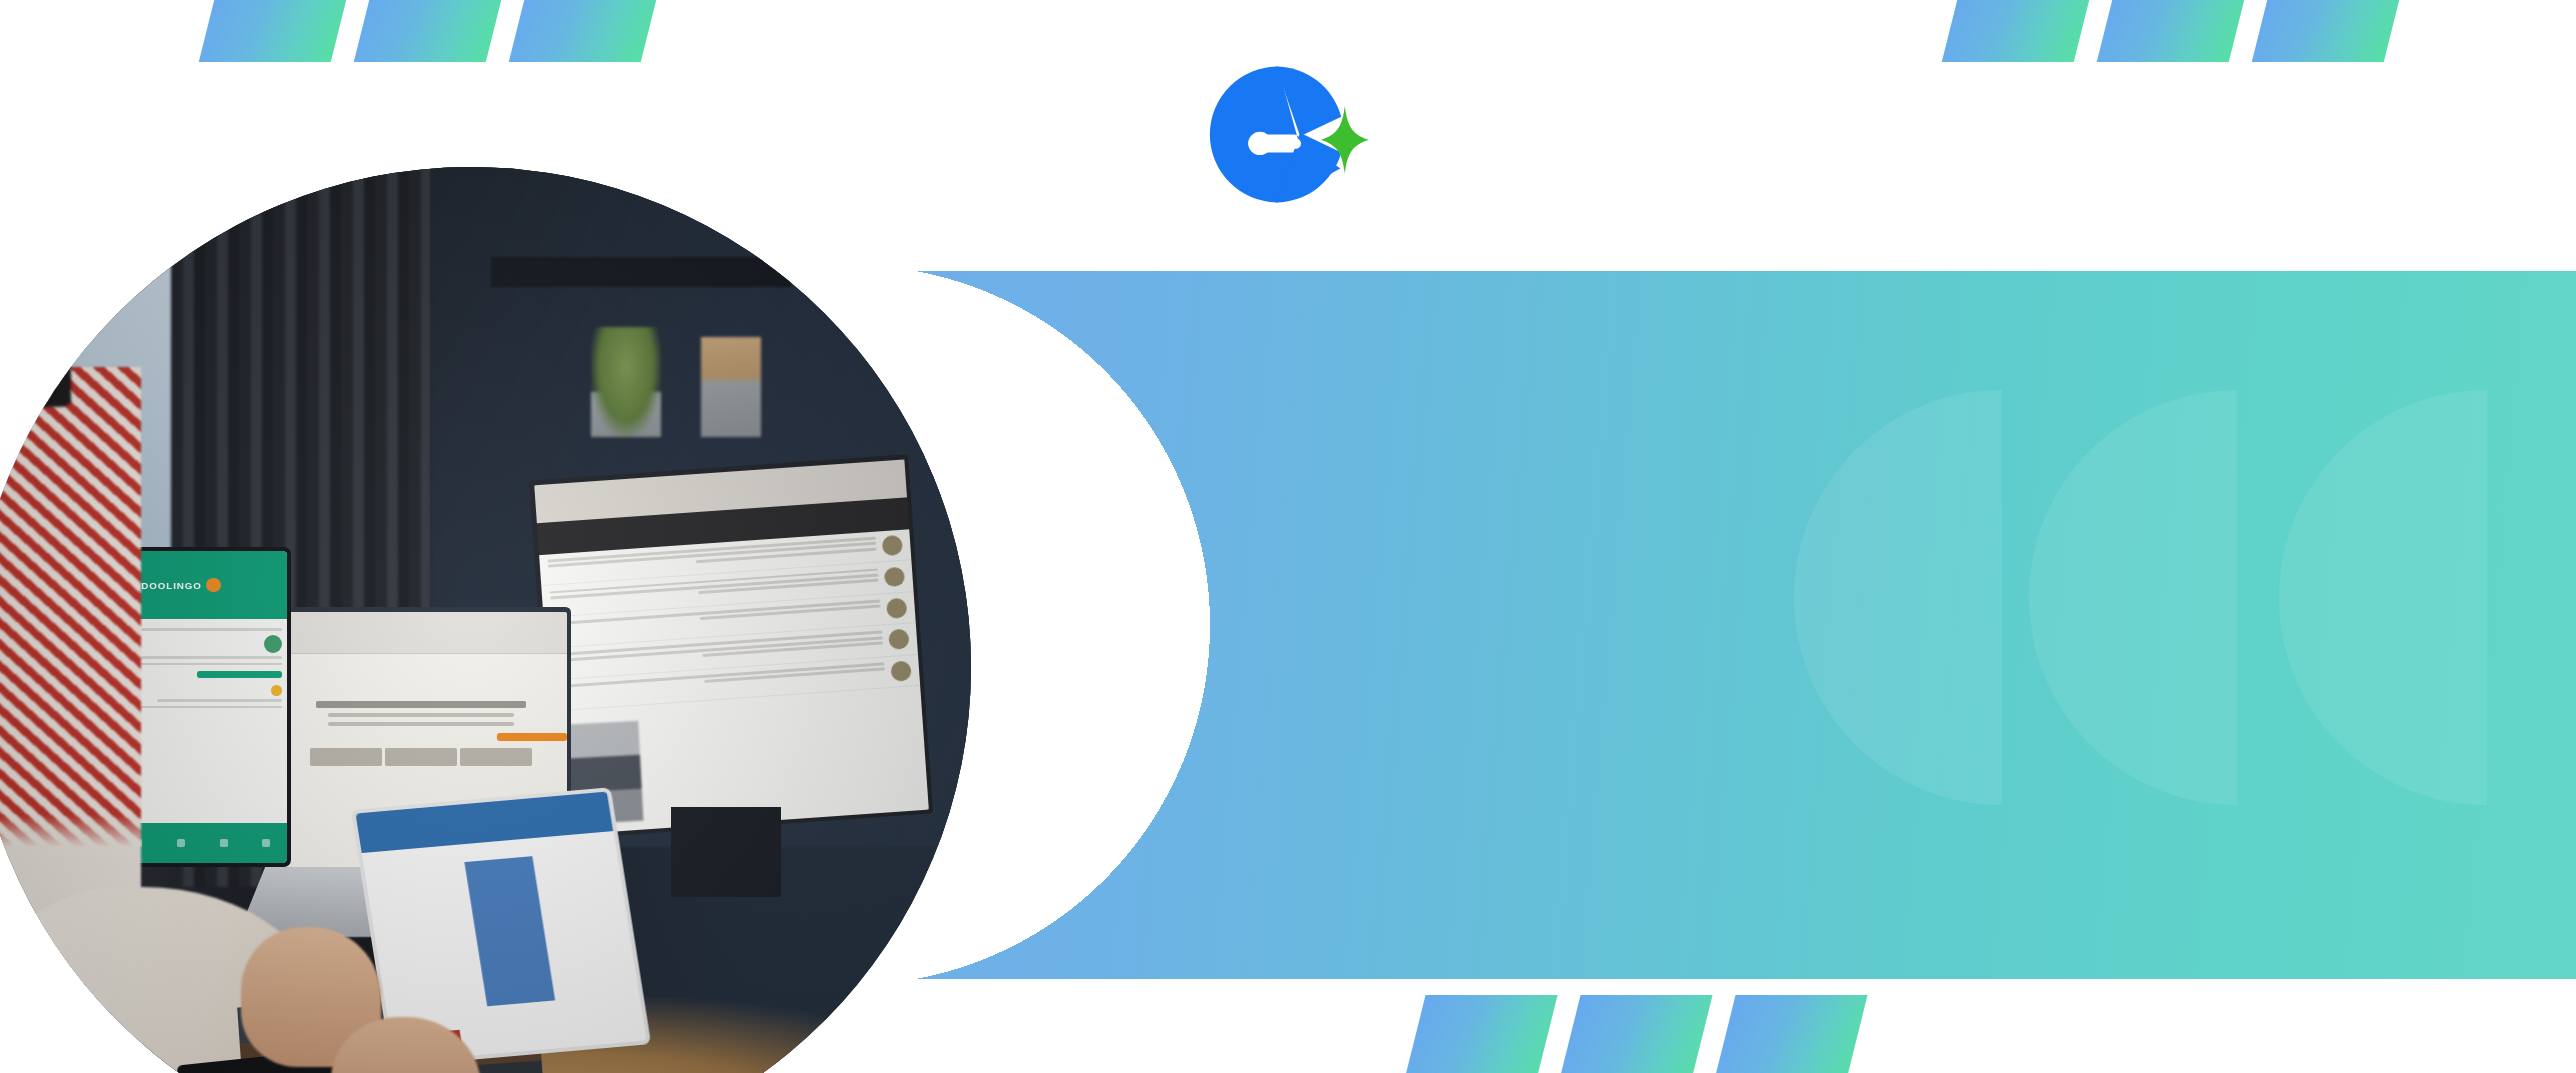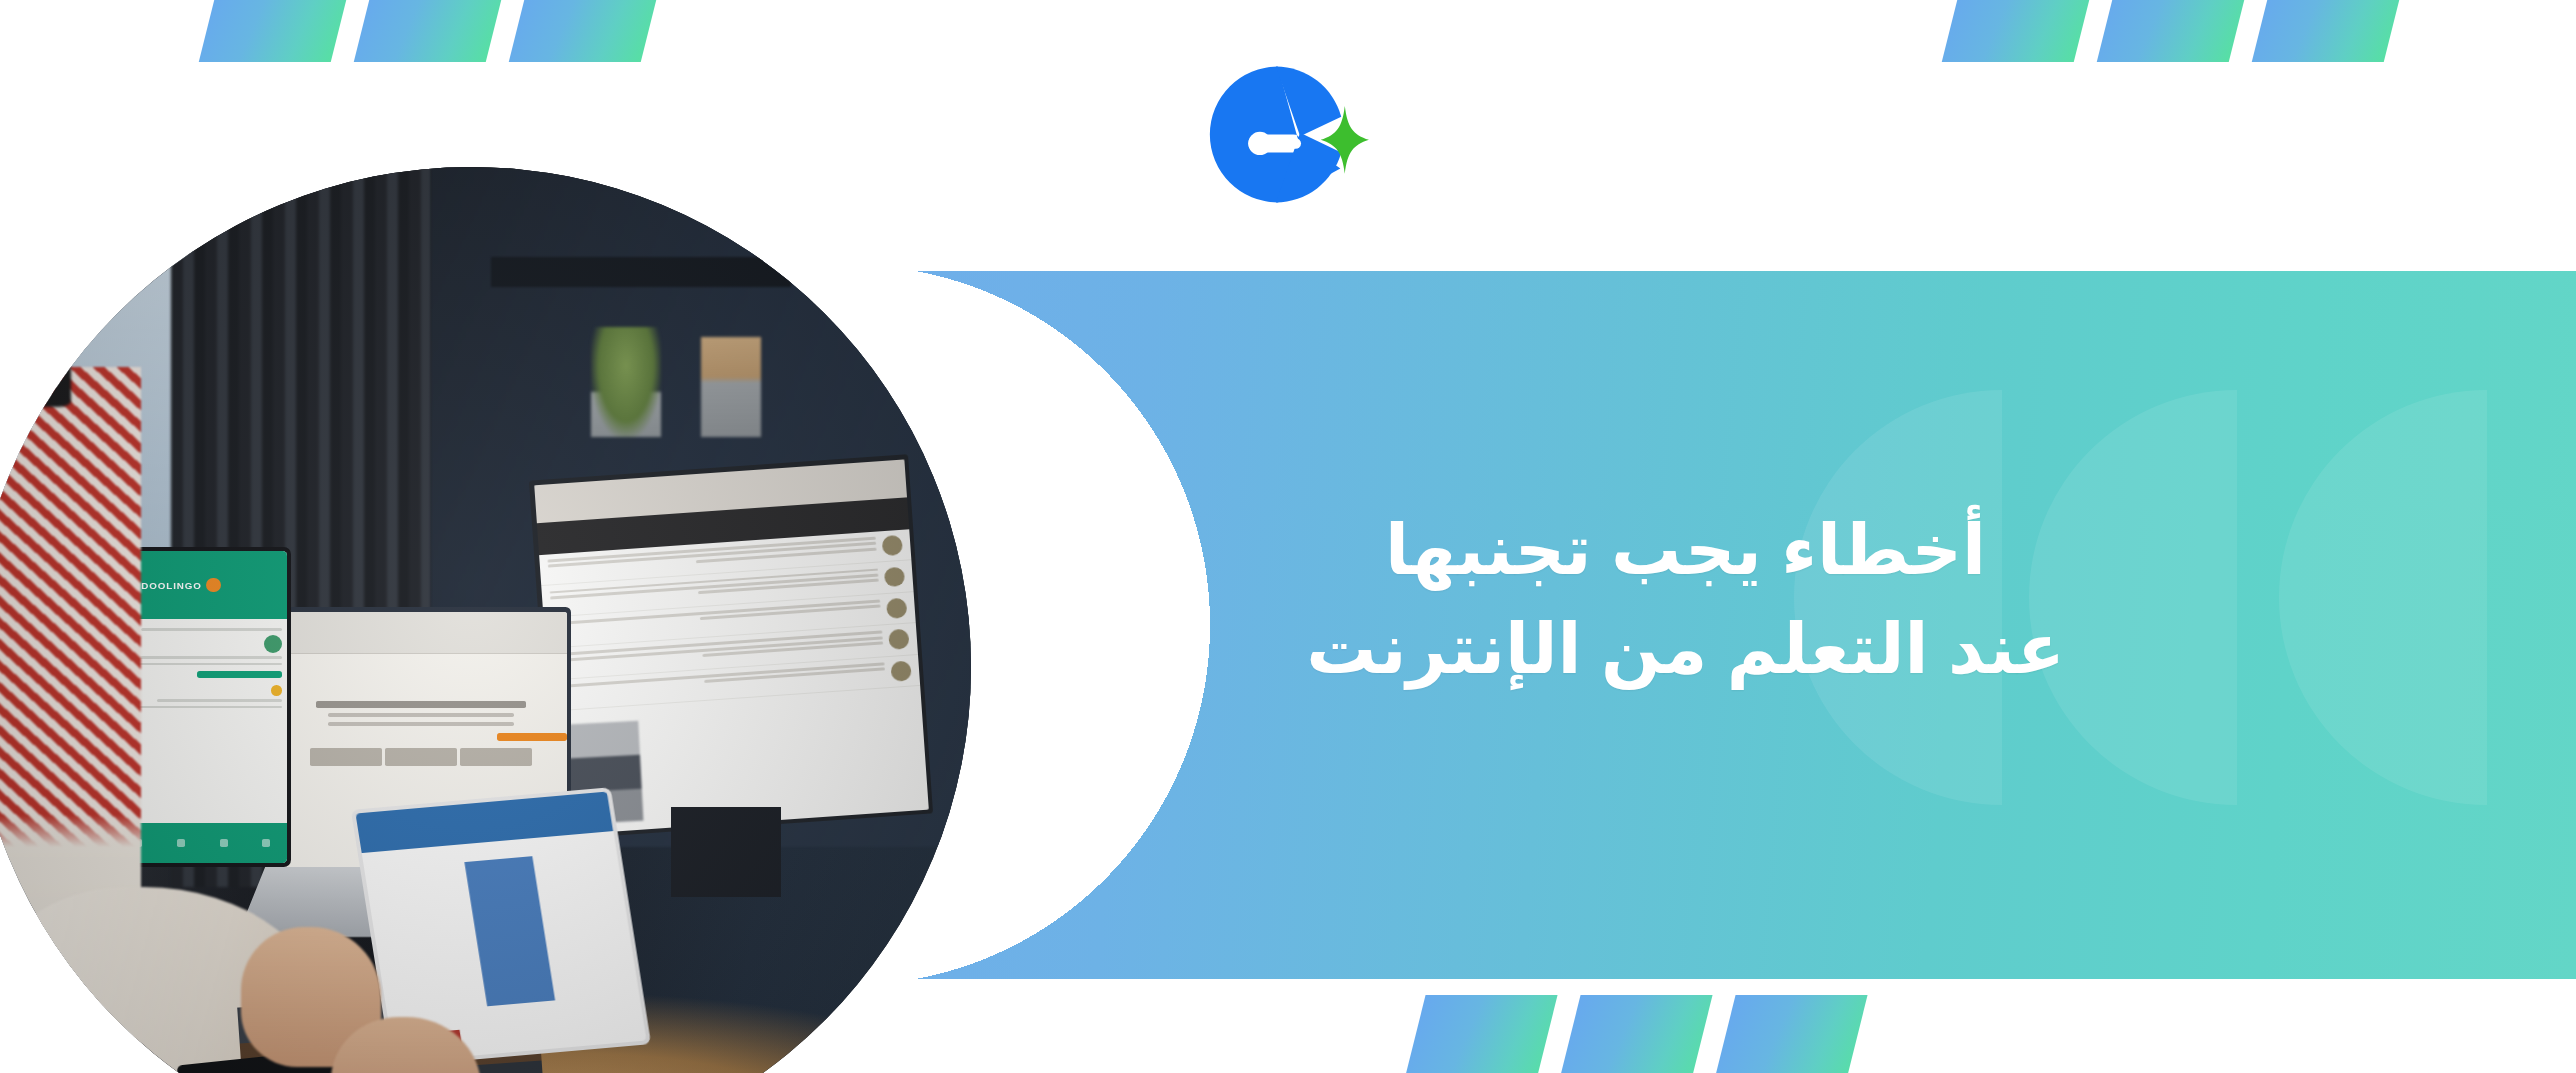--- a/index.html
+++ b/index.html
@@ -478,18 +478,16 @@
     </div>
   </div>
 
   <div class="banner">
     <div class="quote-deco d1"></div>
     <div class="quote-deco d2"></div>
     <div class="quote-deco d3"></div>
   </div>
 
   <div class="headline">
-    <span class="line">أخطاء يجب تجنبها</span>
-    <span class="line">عند التعلم من الإنترنت</span>
   </div>
 
 </div>
 
 
 </body></html>

